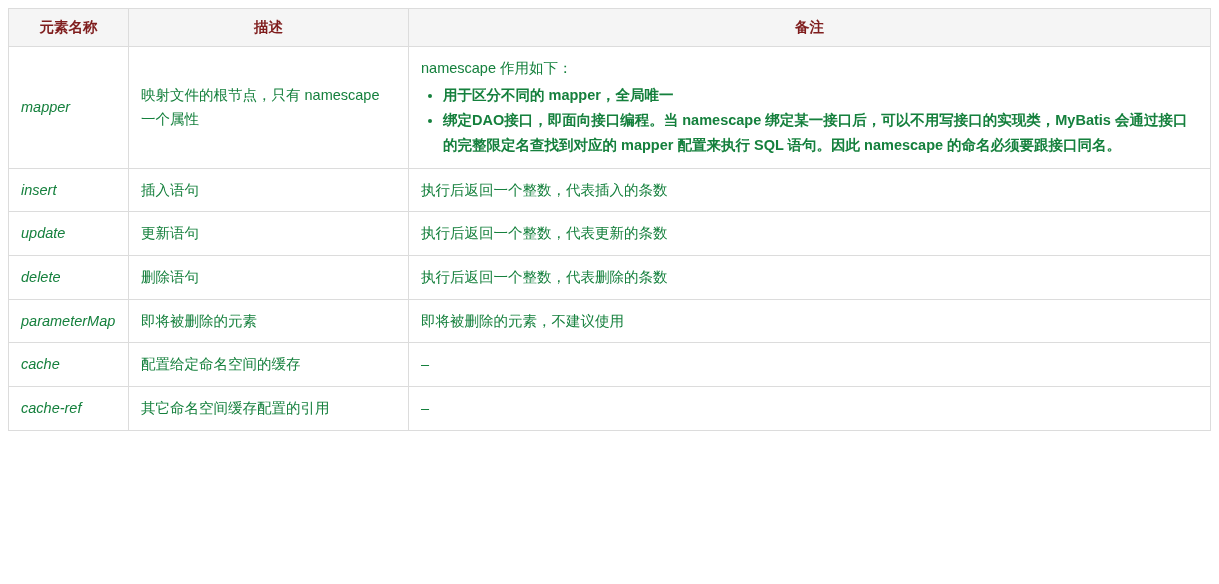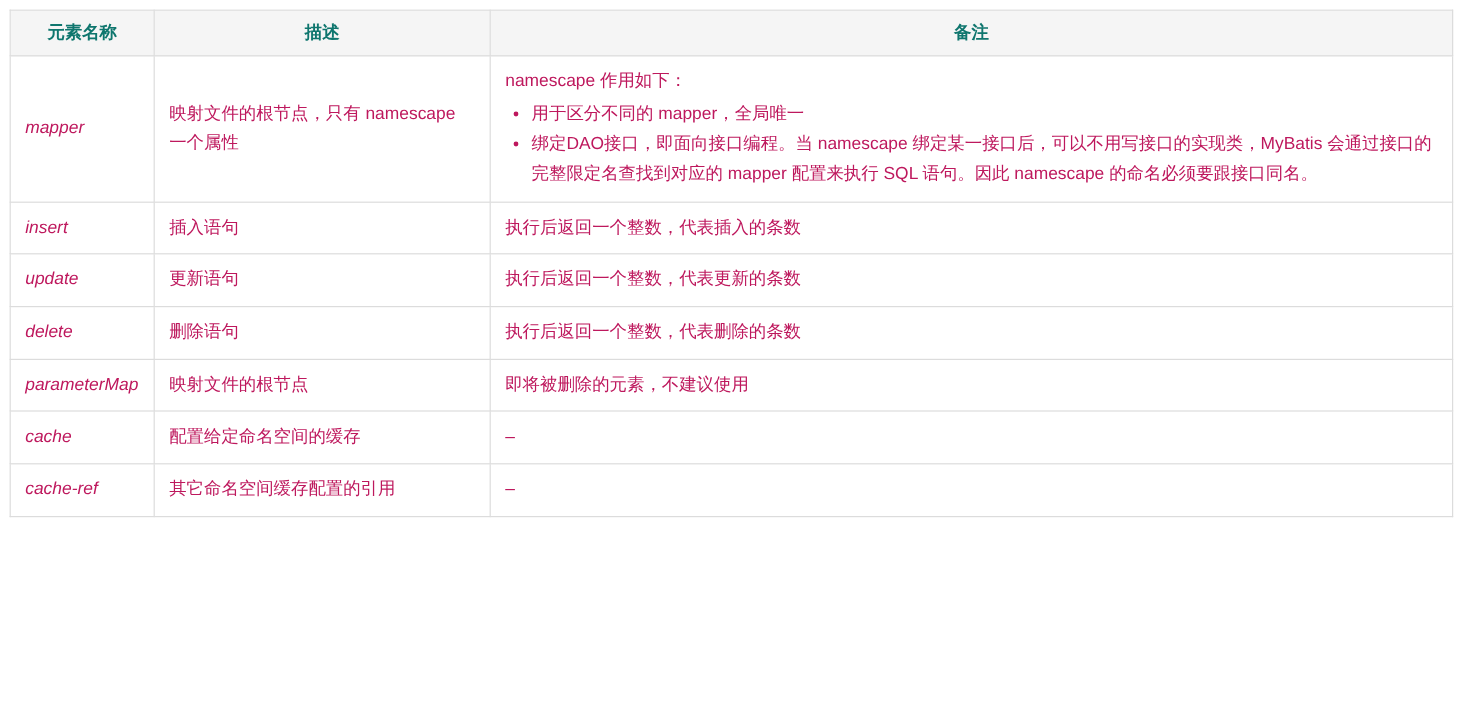--- a/index.html
+++ b/index.html
@@ -22,48 +22,49 @@
     border-collapse: collapse;
     width: 1203px;
     table-layout: fixed;
     font-size: 14.5px;
   }
   table.doc-table th {
     background: #f5f5f5;
     border: 1px solid #dcdcdc;
     text-align: center;
     font-weight: bold;
-    color: #0f766e;
+    color: #7f1d1d;
     padding: 9px 10px;
     font-size: 14.5px;
   }
   table.doc-table td {
     border: 1px solid #dcdcdc;
     padding: 9px 12px;
     vertical-align: middle;
     line-height: 1.7;
-    color: #be185d;
+    color: #15803d;
   }
   td.col-name {
     padding-left: 14px;
     font-style: italic;
   }
   td.col-desc {
     padding-left: 14px;
   }
   td.col-note {
     padding-left: 14px;
   }
   .note-intro {
     margin: 0 0 2px 0;
   }
   ul.note-list {
     margin: 0;
     padding-left: 22px;
     list-style-type: disc;
+    font-weight: bold;
   }
   ul.note-list li {
     margin: 0;
     padding: 0;
     line-height: 1.75;
   }
   .w-name { width: 120px; }
   .w-desc { width: 280px; }
   .w-note { width: auto; }
 </style>
@@ -106,21 +107,21 @@
         <td class="col-desc">更新语句</td>
         <td class="col-note">执行后返回一个整数，代表更新的条数</td>
       </tr>
       <tr>
         <td class="col-name">delete</td>
         <td class="col-desc">删除语句</td>
         <td class="col-note">执行后返回一个整数，代表删除的条数</td>
       </tr>
       <tr>
         <td class="col-name">parameterMap</td>
-        <td class="col-desc">映射文件的根节点</td>
+        <td class="col-desc">即将被删除的元素</td>
         <td class="col-note">即将被删除的元素，不建议使用</td>
       </tr>
       <tr>
         <td class="col-name">cache</td>
         <td class="col-desc">配置给定命名空间的缓存</td>
         <td class="col-note">–</td>
       </tr>
       <tr>
         <td class="col-name">cache-ref</td>
         <td class="col-desc">其它命名空间缓存配置的引用</td>

